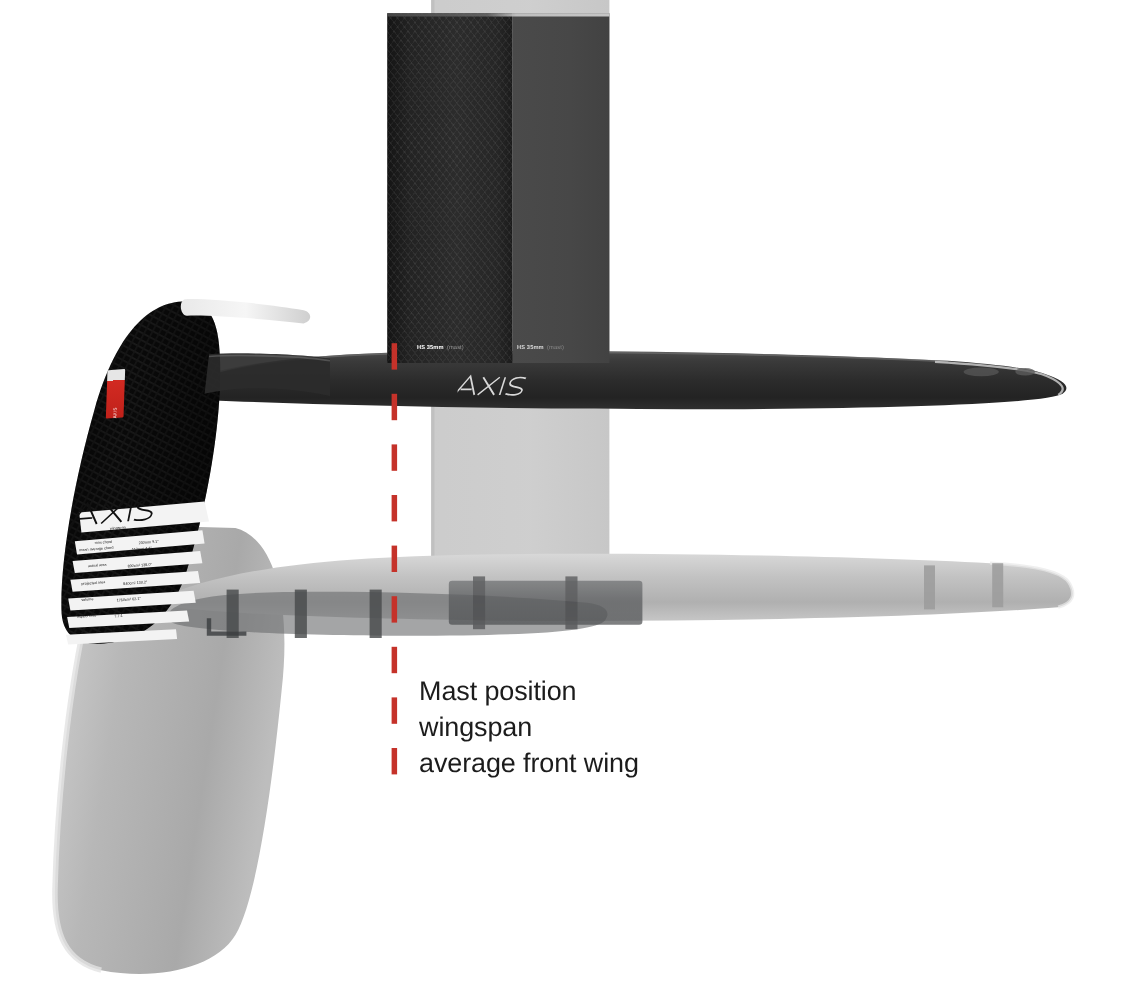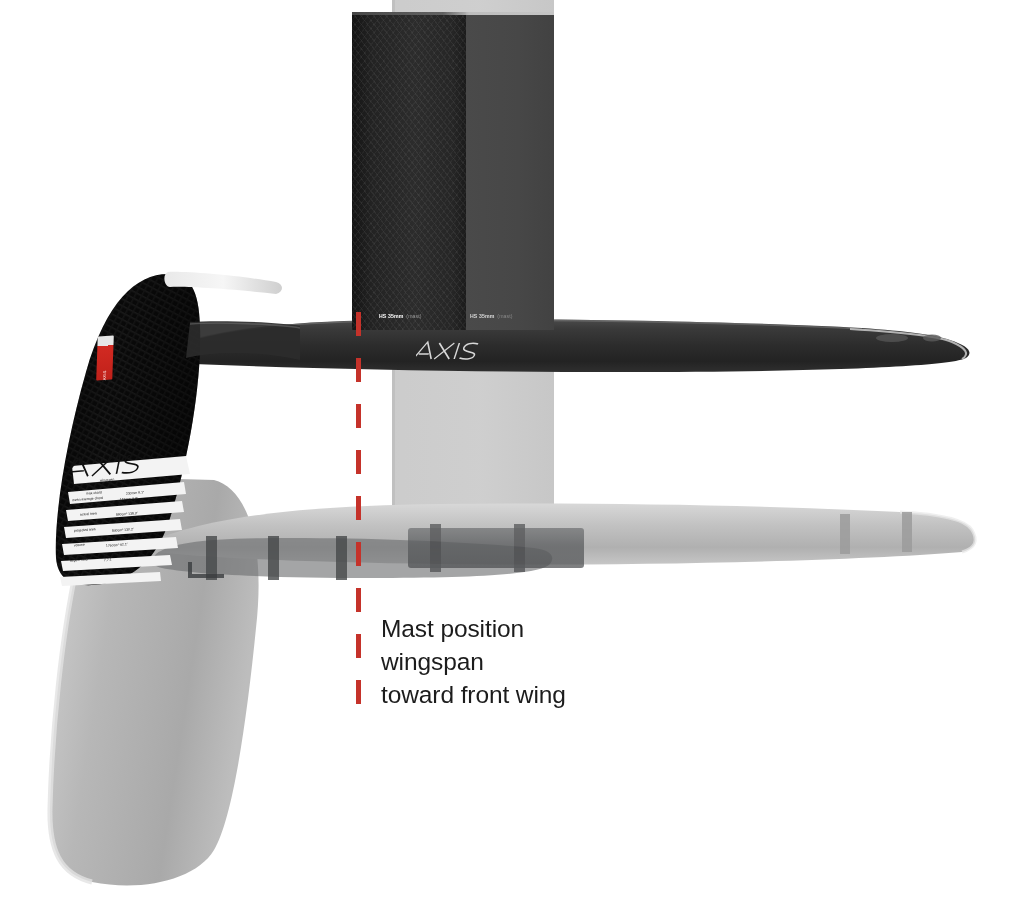--- a/index.html
+++ b/index.html
@@ -287,16 +287,16 @@
     <div class="dash-seg" style="top:184px"></div>
     <div class="dash-seg" style="top:230px"></div>
     <div class="dash-seg" style="top:276px"></div>
     <div class="dash-seg" style="top:322px"></div>
     <div class="dash-seg" style="top:368px"></div>
   </div>
 
   <div class="layer callout">
     <div>Mast position</div>
     <div>wingspan</div>
-    <div>toward front wing</div>
+    <div>average front wing</div>
   </div>
 
 </div>
 
 </body></html>

